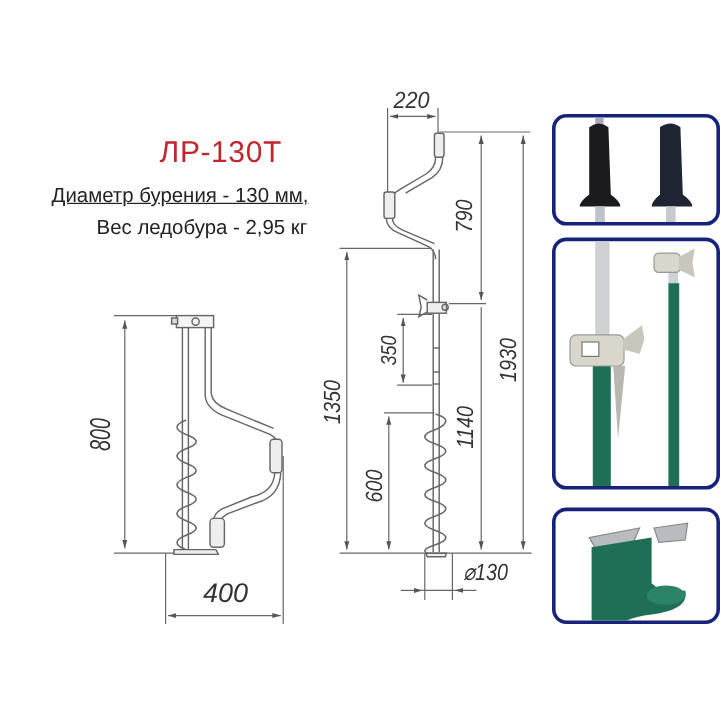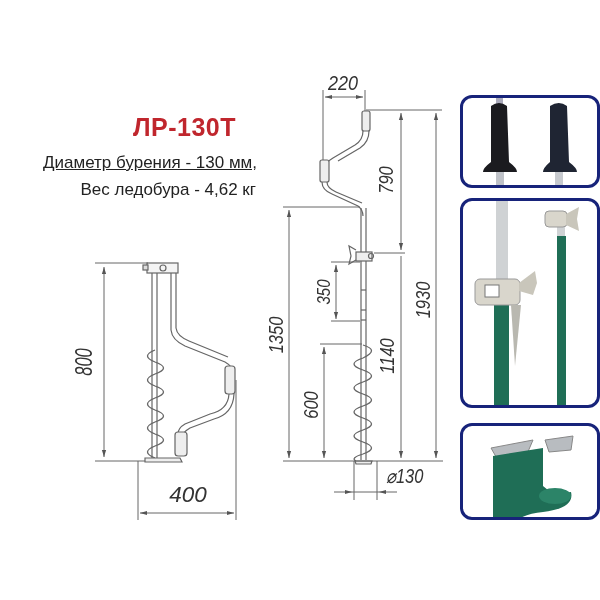--- a/index.html
+++ b/index.html
@@ -1,30 +1,30 @@
 <!DOCTYPE html>
 <html><head>
 <meta charset="utf-8">
 <style>
   html,body{margin:0;padding:0;background:#ffffff;}
   body{width:600px;height:600px;position:relative;overflow:hidden;font-family:"Liberation Sans",sans-serif;}
-  #title{position:absolute;left:133px;top:113px;font-size:25px;font-weight:bold;color:#c0262d;letter-spacing:0.5px;}
+  #title{position:absolute;left:133px;top:113px;font-size:25px;font-weight:normal;color:#c0262d;letter-spacing:0.5px;}
   .spec{position:absolute;font-size:17px;color:#222;white-space:nowrap;}
   #spec1{right:343px;top:153px;text-decoration:underline;}
   #spec2{right:344px;top:180px;}
   svg{position:absolute;left:0;top:0;}
   .dim{font-family:"Liberation Sans",sans-serif;font-style:italic;font-size:15px;fill:#333;}
   .panel{position:absolute;border:3px solid #17237a;border-radius:12px;background:#fff;overflow:hidden;box-sizing:border-box;}
 </style>
 </head>
 <body>
 
 <div id="title">ЛР-130Т</div>
 <div id="spec1" class="spec">Диаметр бурения - 130 мм,</div>
-<div id="spec2" class="spec">Вес ледобура - 4,62 кг</div>
+<div id="spec2" class="spec">Вес ледобура - 2,95 кг</div>
 
 <svg width="600" height="600" viewBox="0 0 600 600">
   <defs>
     <marker id="ar" viewBox="0 0 10 10" refX="10" refY="5" markerWidth="7" markerHeight="7" orient="auto-start-reverse">
       <path d="M0,2 L10,5 L0,8 z" fill="#555"></path>
     </marker>
   </defs>
 
   <g stroke="#666" fill="none" stroke-width="1.2">
 

